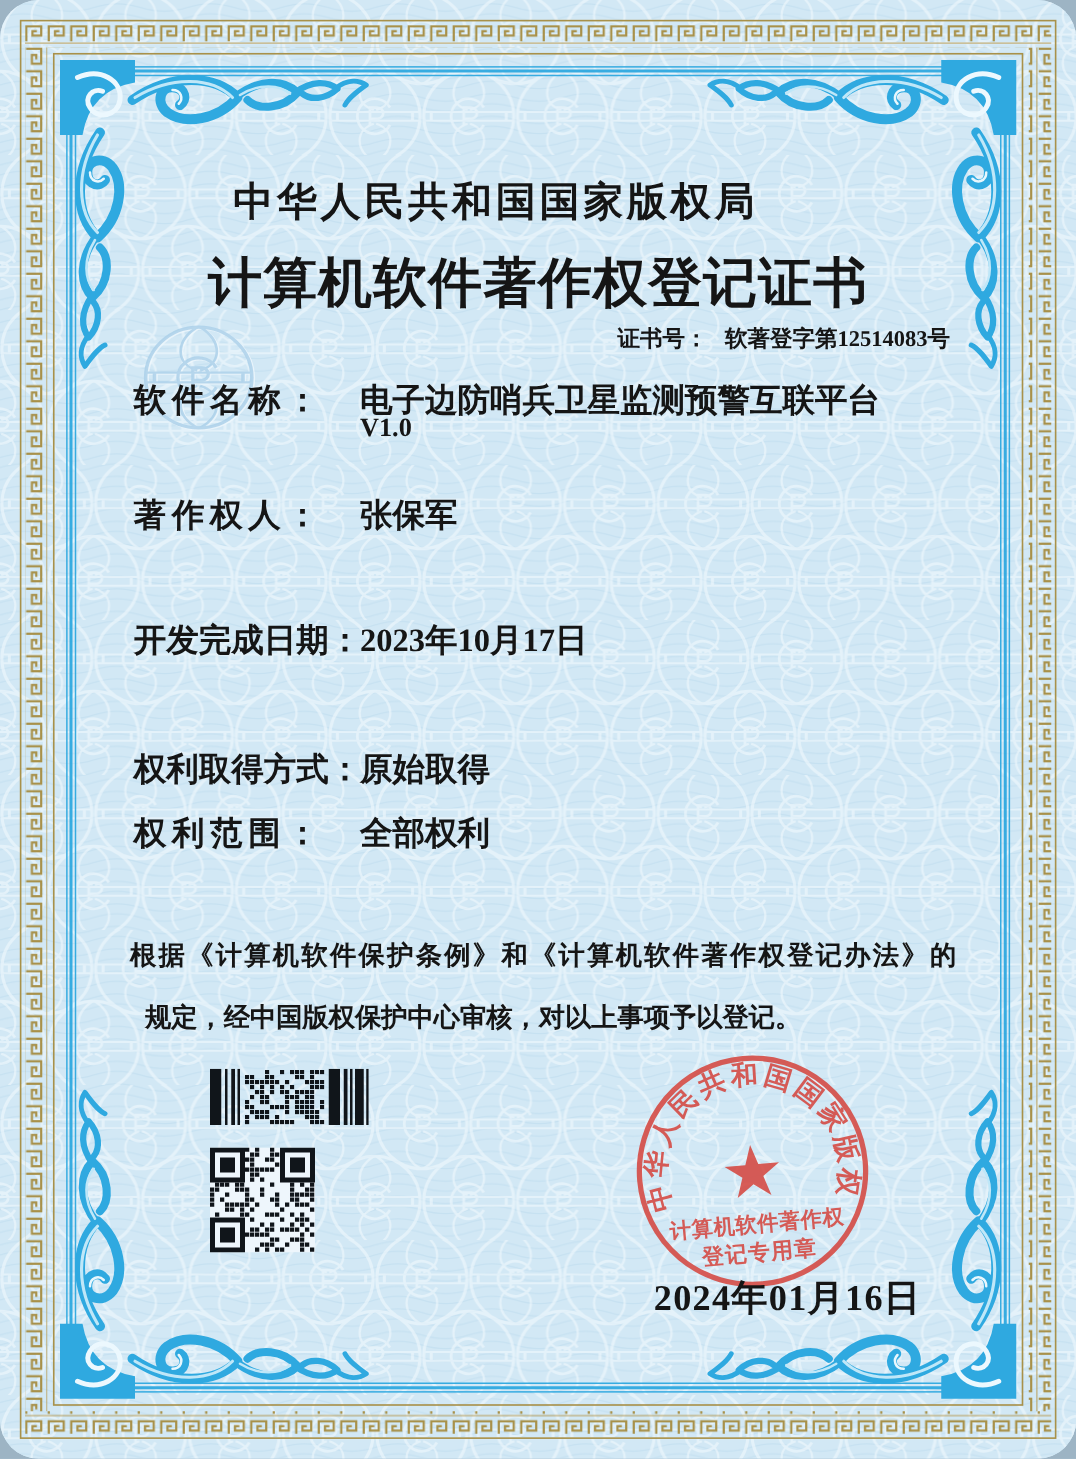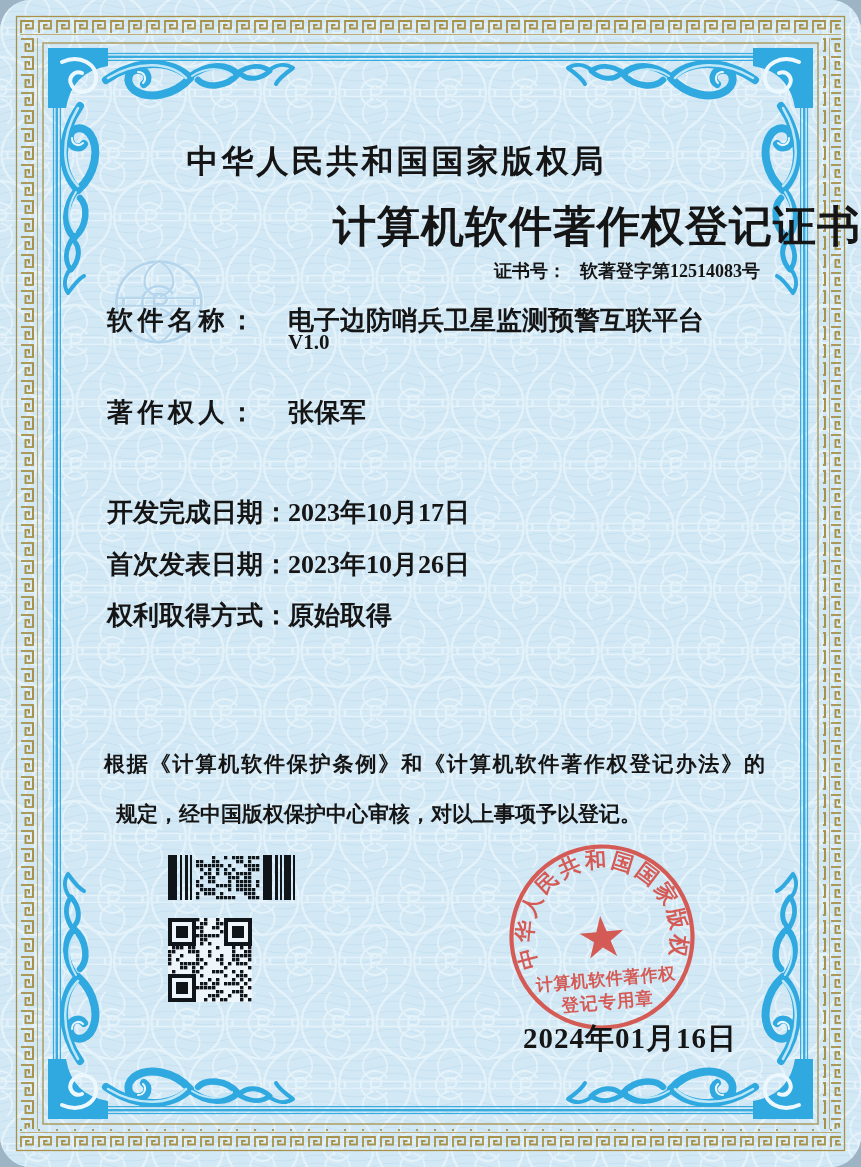--- a/index.html
+++ b/index.html
@@ -4,21 +4,21 @@
 <style>
   html,body{margin:0;padding:0;background:#9db4c4;}
   .page{
     position:relative;width:861px;height:1167px;margin:0 auto;
     background:#d2e8f5;overflow:hidden;
     font-family:"Liberation Serif","DejaVu Serif",serif;color:#151515;border-radius:31px;
   }
   svg.layer{position:absolute;left:0;top:0;}
   .title1{position:absolute;top:140px;left:-34px;width:100%;text-align:center;
     font-size:32px;font-weight:700;letter-spacing:3px;white-space:nowrap;}
-  .title2{position:absolute;top:198px;left:0;width:100%;text-align:right;
+  .title2{position:absolute;top:198px;left:0;width:100%;text-align:center;
     font-size:43px;font-weight:700;letter-spacing:1px;white-space:nowrap;}
   .certno{position:absolute;top:259px;right:101px;font-size:18px;font-weight:600;white-space:nowrap;}
   .certno .lbl{margin-right:14px;}
   .frow{position:absolute;left:107px;font-size:26px;font-weight:700;white-space:nowrap;}
   .frow .flabel{display:inline-block;width:148px;text-align:justify;text-align-last:justify;}
   .frow .fvalue{margin-left:33px;}
   .value-line2{position:absolute;left:288px;top:330px;font-size:21px;font-weight:700;}
   .stmt{position:absolute;font-size:21px;font-weight:600;white-space:nowrap;}
   .stmt1{top:750px;left:104px;width:661px;text-align:justify;text-align-last:justify;}
   .stmt2{top:800px;left:116px;}
@@ -119,25 +119,25 @@
   <div class="frow" style="top:303px;">
     <span class="flabel">软件名称：</span><span class="fvalue">电子边防哨兵卫星监测预警互联平台</span>
   </div>
   <div class="value-line2">V1.0</div>
   <div class="frow" style="top:395px;">
     <span class="flabel">著作权人：</span><span class="fvalue">张保军</span>
   </div>
   <div class="frow" style="top:495px;">
     <span class="flabel">开发完成日期：</span><span class="fvalue">2023年10月17日</span>
   </div>
-  <div class="frow" style="top:547px;">
-    <span class="flabel">首次发表日期：</span><span class="fvalue">2023年10月26日</span>
-  </div>
   <div class="frow" style="top:598px;">
     <span class="flabel">权利取得方式：</span><span class="fvalue">原始取得</span>
+  </div>
+  <div class="frow" style="top:649px;">
+    <span class="flabel">权利范围：</span><span class="fvalue">全部权利</span>
   </div>
 
   <div class="stmt stmt1">根据《计算机软件保护条例》和《计算机软件著作权登记办法》的</div>
   <div class="stmt stmt2">规定，经中国版权保护中心审核，对以上事项予以登记。</div>
 
   <svg class="layer" style="left:168px;top:855px;" width="127" height="45" aria-hidden="true">
       <rect x="0" y="0" width="9" height="45" fill="#10151a"></rect>
       <rect x="12" y="0" width="2" height="45" fill="#10151a"></rect>
       <rect x="17" y="0" width="3" height="45" fill="#10151a"></rect>
       <rect x="22" y="0" width="2" height="45" fill="#10151a"></rect>

